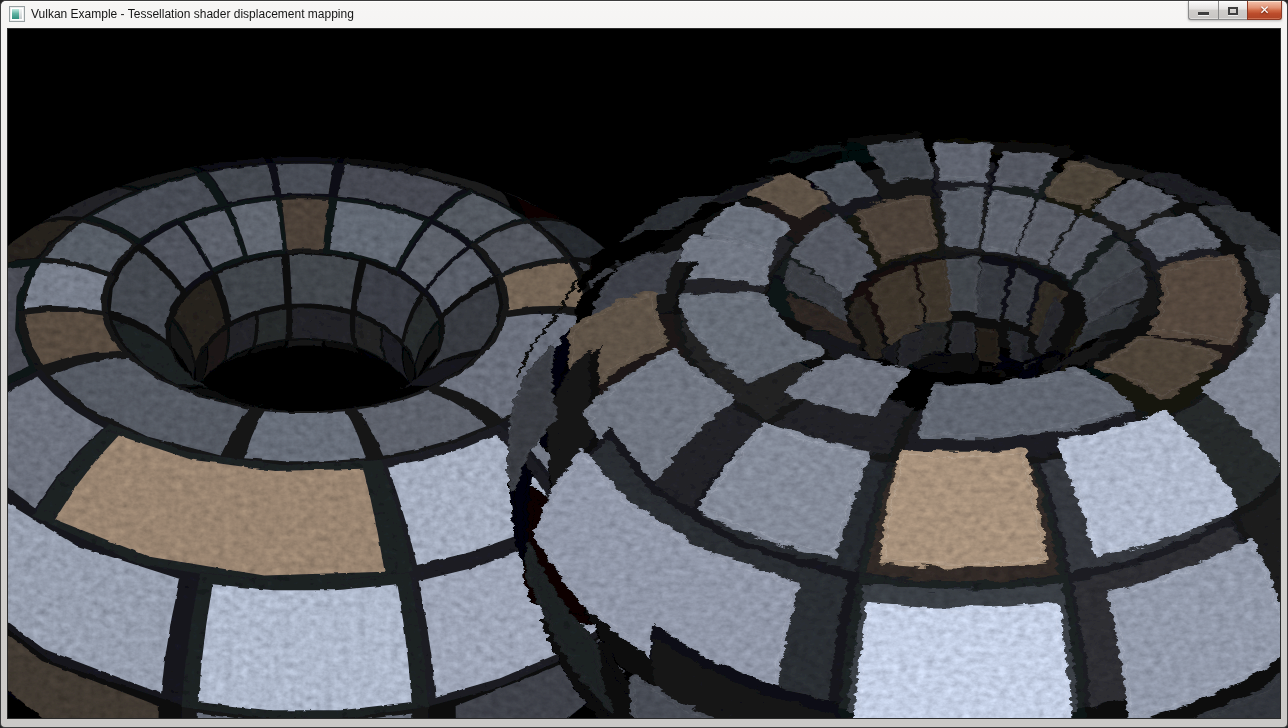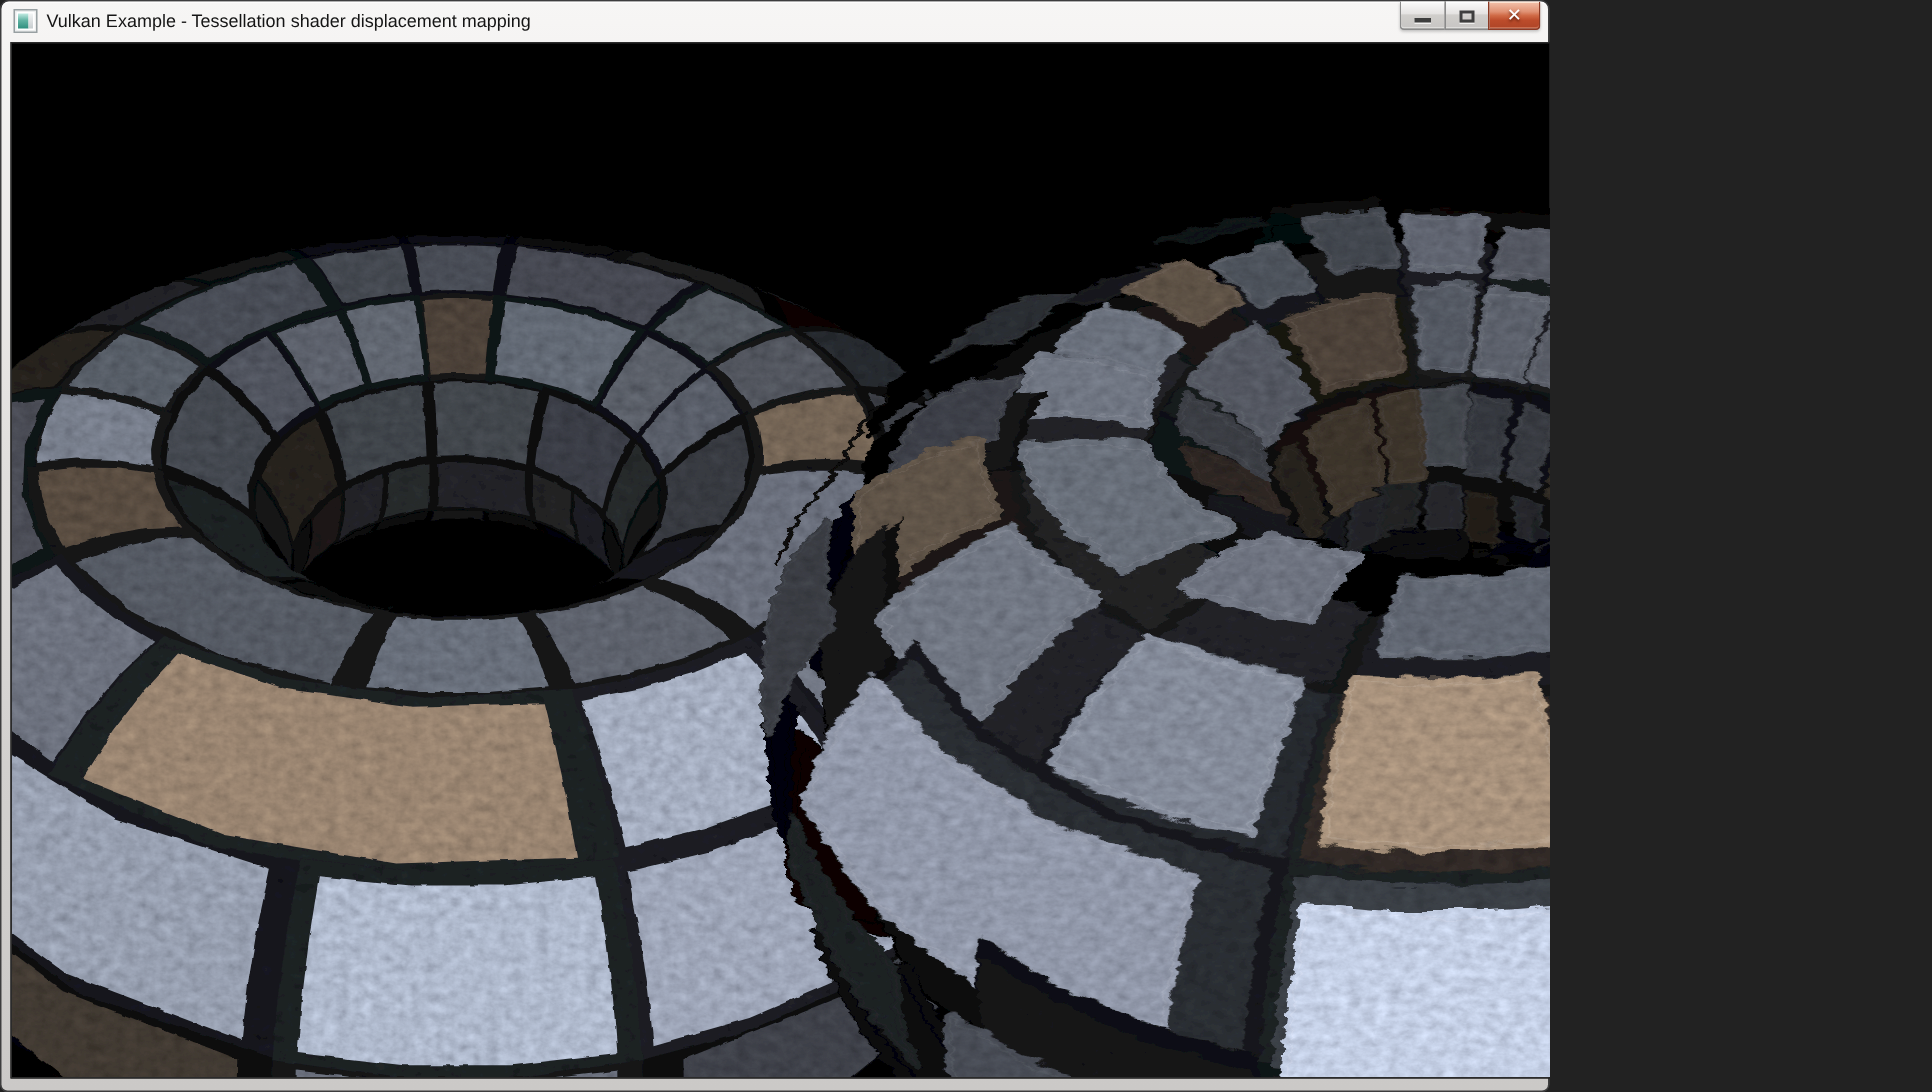--- a/index.html
+++ b/index.html
@@ -1,17 +1,17 @@
 <!DOCTYPE html>
 <html><head>
 <meta charset="utf-8">
 <style>
   html,body{margin:0;padding:0;background:#222;}
   body{font-family:"Liberation Sans", sans-serif;}
-  .window{position:relative;width:1033px;height:728px;background:#454545;border-radius:6px 6px 5px 5px;overflow:hidden;
+  .window{position:relative;width:1288px;height:728px;background:#454545;border-radius:6px 6px 5px 5px;overflow:hidden;
           box-shadow:0 0 0 1px #3d3d3e inset;}
   .frame{position:absolute;left:1px;top:1px;right:1px;bottom:1px;border-radius:5px 5px 4px 4px;
          background:linear-gradient(#f7f6f5,#e2e0de 40%,#d2d0ce 70%,#cbc9c7);
          box-shadow:0 1px 0 rgba(255,255,255,.8) inset;}
   .titlebar{position:absolute;left:0;top:0;right:0;height:28px;}
   .app-icon{position:absolute;left:9px;top:6px;width:16px;height:16px;box-sizing:border-box;
             border:1px solid #98a0a2;background:#eceeee;padding:1px;}
   .ai-in{position:relative;width:12px;height:12px;background:#fbfcfc;box-shadow:0 0 0 1px #fff inset;}
   .ai-teal{position:absolute;left:1px;top:1px;width:7px;height:10px;
            background:linear-gradient(180deg,#c2ebe3,#63b4a4 45%,#2f8f7e);}

